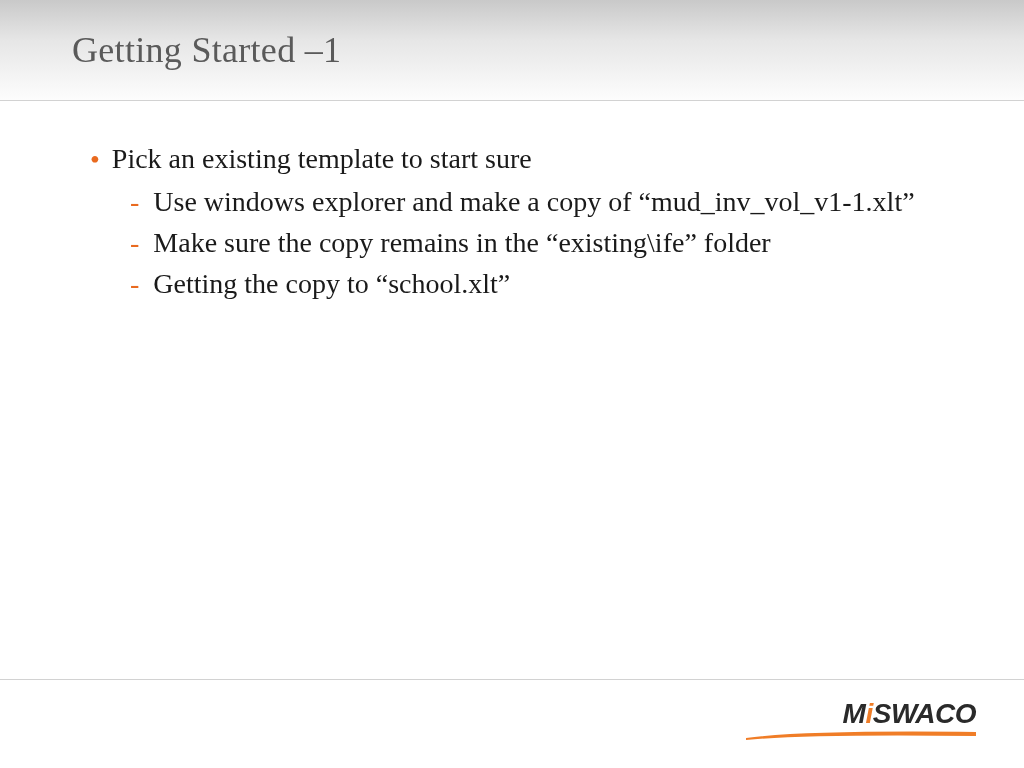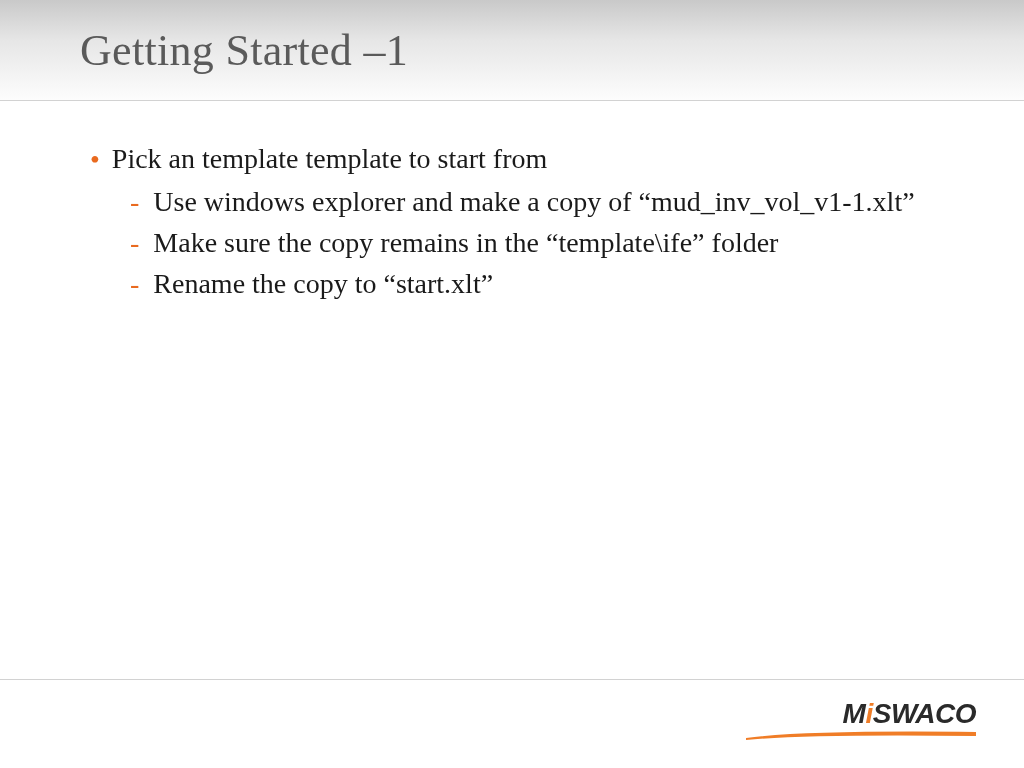--- a/index.html
+++ b/index.html
@@ -19,25 +19,24 @@
     box-sizing: border-box;
   }
   .title-band {
     height: 100px;
     background: linear-gradient(to bottom, #c9c9c9 0%, #e6e6e6 40%, #fdfdfd 100%);
     padding-left: 72px;
     display: flex;
     align-items: center;
   }
   .title-text {
-    font-size: 44px;
+    font-size: 36px;
     color: #5a5a5a;
     font-weight: 400;
     letter-spacing: 0.3px;
-    margin-left: 8px;
   }
   .divider-top {
     height: 1px;
     background: #d2d2d2;
     width: 100%;
   }
   .content {
     padding: 40px 60px 0 90px;
     font-size: 28px;
     line-height: 1.32;
@@ -116,36 +115,36 @@
 
   <div class="title-band">
     <div class="title-text">Getting Started –1</div>
   </div>
   <div class="divider-top"></div>
 
   <div class="content">
 
     <div class="bullet-row">
       <div class="bullet-dot">•</div>
-      <div class="bullet-text">Pick an template template to start from</div>
+      <div class="bullet-text">Pick an existing template to start sure</div>
     </div>
 
     <div class="sub-row">
       <div class="sub-dash">-</div>
       <div class="sub-text">Use windows explorer and make a copy of “mud_inv_vol_v1-1.xlt”</div>
     </div>
 
     <div class="sub-row">
       <div class="sub-dash">-</div>
-      <div class="sub-text">Make sure the copy remains in the “template\ife” folder</div>
+      <div class="sub-text">Make sure the copy remains in the “existing\ife” folder</div>
     </div>
 
     <div class="sub-row">
       <div class="sub-dash">-</div>
-      <div class="sub-text">Rename the copy to “start.xlt”</div>
+      <div class="sub-text">Getting the copy to “school.xlt”</div>
     </div>
 
   </div>
 
   <div class="divider-bottom"></div>
 
   <div class="logo">
     <div class="logo-text">
       <span>M</span>
         <span class="logo-i-dot">i</span>

